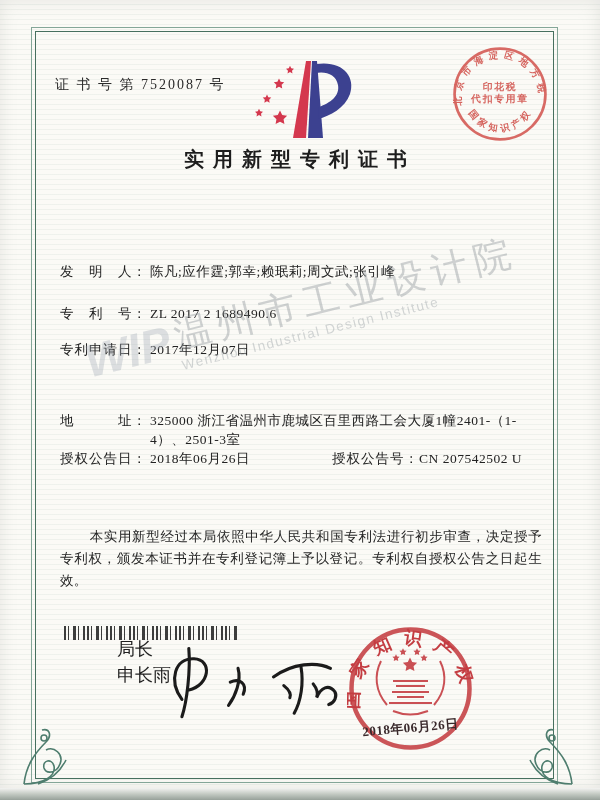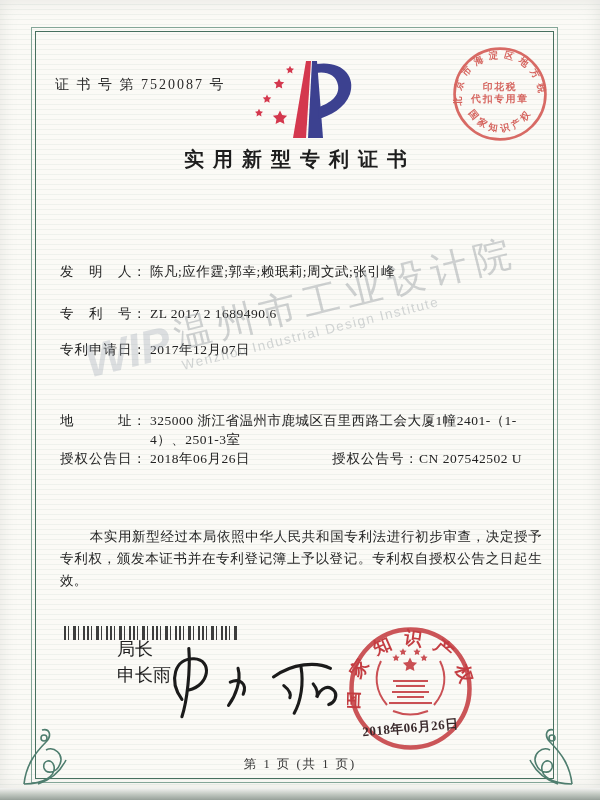--- a/index.html
+++ b/index.html
@@ -210,16 +210,15 @@
   </svg>
   <svg class="flourish" style="left:492px;top:726px;transform:scaleX(-1)" width="84" height="62" viewBox="0 0 84 62">
     <g fill="none" stroke="#4e7d6e" stroke-width="1.6">
       <path d="M4,58 C24,58 36,50 34,40 C32,32 22,34 24,42 C26,48 36,48 40,38 C44,28 34,20 26,24"></path>
       <path d="M4,58 C6,40 14,28 26,16 C32,10 30,2 22,4"></path>
       <path d="M18,58 C30,54 40,46 46,34"></path>
       <circle cx="24" cy="12" r="3"></circle>
     </g>
   </svg>
 
-  <div class="footer-page">第 1 页 (共 1 页)</div>
 </div>
 
 <div class="photo-edge-bottom"></div>
 
 </body></html>

